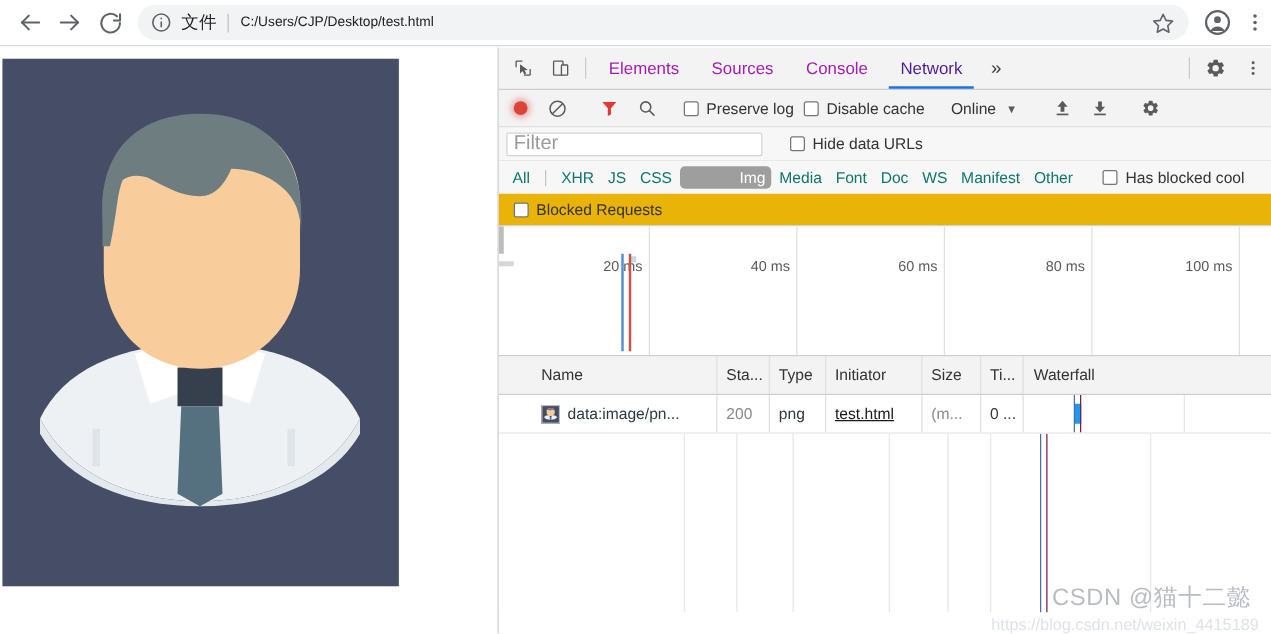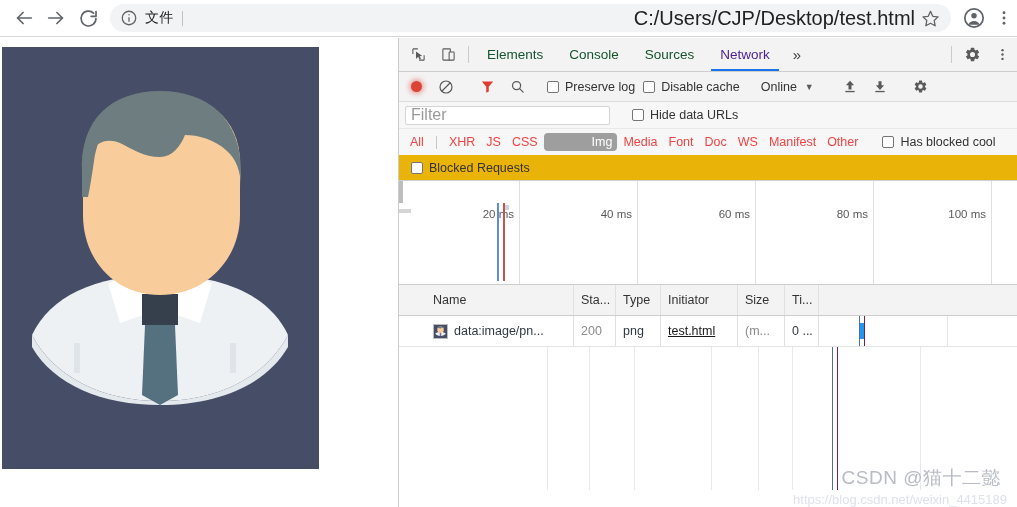--- a/index.html
+++ b/index.html
@@ -3,21 +3,21 @@
 <meta charset="utf-8">
 <style>
   * { box-sizing: border-box; margin: 0; padding: 0; }
   html, body {
     width: 1017px; height: 507px;
     overflow: hidden;
     background: #ffffff;
     font-family: "Liberation Sans", sans-serif;
     -webkit-font-smoothing: antialiased;
   }
-  #root { position: relative; width: 914px; height: 507px; text-align: right; }
+  #root { position: relative; width: 914px; height: 507px; }
 
   
   .browser-bar {
     position: absolute; left: 0; top: 0; width: 1017px; height: 37px;
     background: #ffffff;
     display: flex; align-items: center;
     border-bottom: 1px solid #d8d8d8;
   }
   .nav-btn {
     width: 32px; height: 32px;
@@ -36,21 +36,21 @@
   .omni-info { width: 18px; height: 18px; flex: 0 0 auto; color: #5f6368; margin-right: 7px; }
   .omni-scheme {
     font-size: 14px; color: #202124; white-space: nowrap;
     flex: 0 0 auto; letter-spacing: .2px;
   }
   .omni-sep {
     width: 1px; height: 15px; background: #bdc1c6;
     margin: 0 9px; flex: 0 0 auto;
   }
   .omni-url {
-    font-size: 20px; color: #202124; white-space: nowrap;
+    font-size: 11px; color: #202124; white-space: nowrap;
     overflow: hidden; text-overflow: ellipsis; flex: 1 1 auto;
   }
   .omni-star { width: 30px; height: 26px; display:flex; align-items:center; justify-content:center; color:#5f6368; flex:0 0 auto;}
   .chrome-right { display: flex; align-items: center; flex: 0 0 auto; }
   .chrome-icon { width: 34px; height: 32px; display: flex; align-items: center; justify-content: center; color: #5f6368; }
   .chrome-icon.menu { width: 26px; }
 
   
   .viewport {
     position: absolute; left: 0; top: 38px;
@@ -82,21 +82,21 @@
   }
   .dt-tool-icon {
     width: 30px; display: flex; align-items: center; justify-content: center;
     color: #5a5a5a;
   }
   .dt-tool-icon.first { margin-left: 4px; }
   .vsep { width: 1px; background: #cacaca; margin: 8px 5px; flex: 0 0 auto; }
   .dt-tabs { display: flex; align-items: stretch; }
   .dt-tab {
     padding: 0 13px; display: flex; align-items: center;
-    font-size: 13.5px; color: #14532d; white-space: nowrap;
+    font-size: 13.5px; color: #a21caf; white-space: nowrap;
     position: relative;
   }
   .dt-tab.active { color: #4c1d95; }
   .dt-tab.active::after {
     content: ""; position: absolute; left: 4px; right: 4px; bottom: 0;
     height: 2px; background: #1a73e8;
   }
   .dt-tab.more { font-size: 15px; padding: 0 10px; color: #3c3c3c; }
   .dt-right { margin-left: auto; display: flex; align-items: stretch; }
 
@@ -135,21 +135,21 @@
     display: flex; align-items: center;
   }
   .filter-input .ph { color: #9a9a9a; }
 
   
   .dt-typerow {
     height: 26px; display: flex; align-items: center;
     background: #f7f7f7; padding: 0 6px; gap: 1px;
   }
   .type-pill {
-    font-size: 12.5px; color: #ef4444; padding: 2px 5px; border-radius: 4px;
+    font-size: 12.5px; color: #0f766e; padding: 2px 5px; border-radius: 4px;
     white-space: nowrap;
   }
   .type-pill.active { background: #9e9e9e; color: #ffffff; padding-left: 48px; }
   .type-sep { width: 1px; height: 13px; background: #c6c6c6; margin: 0 6px; }
 
   .dt-blockedrow {
     height: 26px; display: flex; align-items: center;
     background: #eab308; padding: 0 8px;
     border-bottom: 1px solid #d0d0d0;
   }
@@ -337,22 +337,22 @@
       </div>
       <div class="dt-tool-icon">
         <svg width="15" height="15" viewBox="0 0 24 24" fill="none" stroke="currentColor" stroke-width="1.7">
           <rect x="3" y="3" width="12" height="18" rx="1"></rect>
             <rect x="13" y="8" width="8" height="13" rx="1" fill="#f3f3f3"></rect>
         </svg>
       </div>
       <div class="vsep"></div>
       <div class="dt-tabs">
         <div class="dt-tab">Elements</div>
+        <div class="dt-tab">Sources</div>
         <div class="dt-tab">Console</div>
-        <div class="dt-tab">Sources</div>
         <div class="dt-tab active">Network</div>
         <div class="dt-tab more">»</div>
       </div>
       <div class="dt-right">
         <div class="vsep"></div>
         <div class="dt-tool-icon">
           <svg width="17" height="17" viewBox="0 0 24 24" fill="currentColor">
             <path d="M19.1 12.9c.04-.3.06-.6.06-.9s-.02-.6-.06-.9l2-1.6a.5.5 0 0 0 .12-.62l-1.9-3.3a.5.5 0 0 0-.6-.22l-2.36.95a7.1 7.1 0 0 0-1.55-.9l-.36-2.5a.5.5 0 0 0-.5-.41h-3.8a.5.5 0 0 0-.5.42l-.36 2.5c-.56.23-1.08.53-1.55.9l-2.36-.95a.5.5 0 0 0-.6.22l-1.9 3.3a.5.5 0 0 0 .12.6l2 1.6a7.4 7.4 0 0 0 0 1.8l-2 1.6a.5.5 0 0 0-.12.62l1.9 3.3c.13.22.38.3.6.22l2.36-.95c.47.37 1 .67 1.55.9l.36 2.5c.04.24.25.42.5.42h3.8c.25 0 .46-.18.5-.42l.36-2.5c.56-.23 1.08-.53 1.55-.9l2.36.95c.22.08.47 0 .6-.22l1.9-3.3a.5.5 0 0 0-.12-.62zM12 15.6A3.6 3.6 0 1 1 12 8.4a3.6 3.6 0 0 1 0 7.2z"></path>
           </svg>
         </div>
@@ -478,20 +478,23 @@
     </div>
 
     <div class="dt-table">
       <div class="tr head">
         <div class="td col-name">Name</div>
         <div class="td col-status" style="color:#333">Sta...</div>
         <div class="td col-type">Type</div>
         <div class="td col-init">Initiator</div>
         <div class="td col-size" style="color:#333">Size</div>
         <div class="td col-time">Ti...</div>
+        <div class="td col-wf">
+          <span class="wf-label">Waterfall</span>
+        </div>
       </div>
 
       <div class="tr">
         <div class="td col-name">
           <span class="row-thumb">
             <svg viewBox="0 0 317 422" preserveAspectRatio="none">
               <rect x="0" y="0" width="317" height="422" fill="#464d66"></rect>
               <path d="M158 228 C 92 228 48 250 30 288 C 52 330 100 354 158 354 C 216 354 264 330 286 288 C 268 250 224 228 158 228 Z" fill="#eef1f4"></path>
               <path d="M128 195 L128 232 C128 244 140 250 158 250 C176 250 189 244 189 232 L189 195 Z" fill="#f9cd9b"></path>
               <rect x="140" y="247" width="36" height="31" fill="#36404c"></rect>

